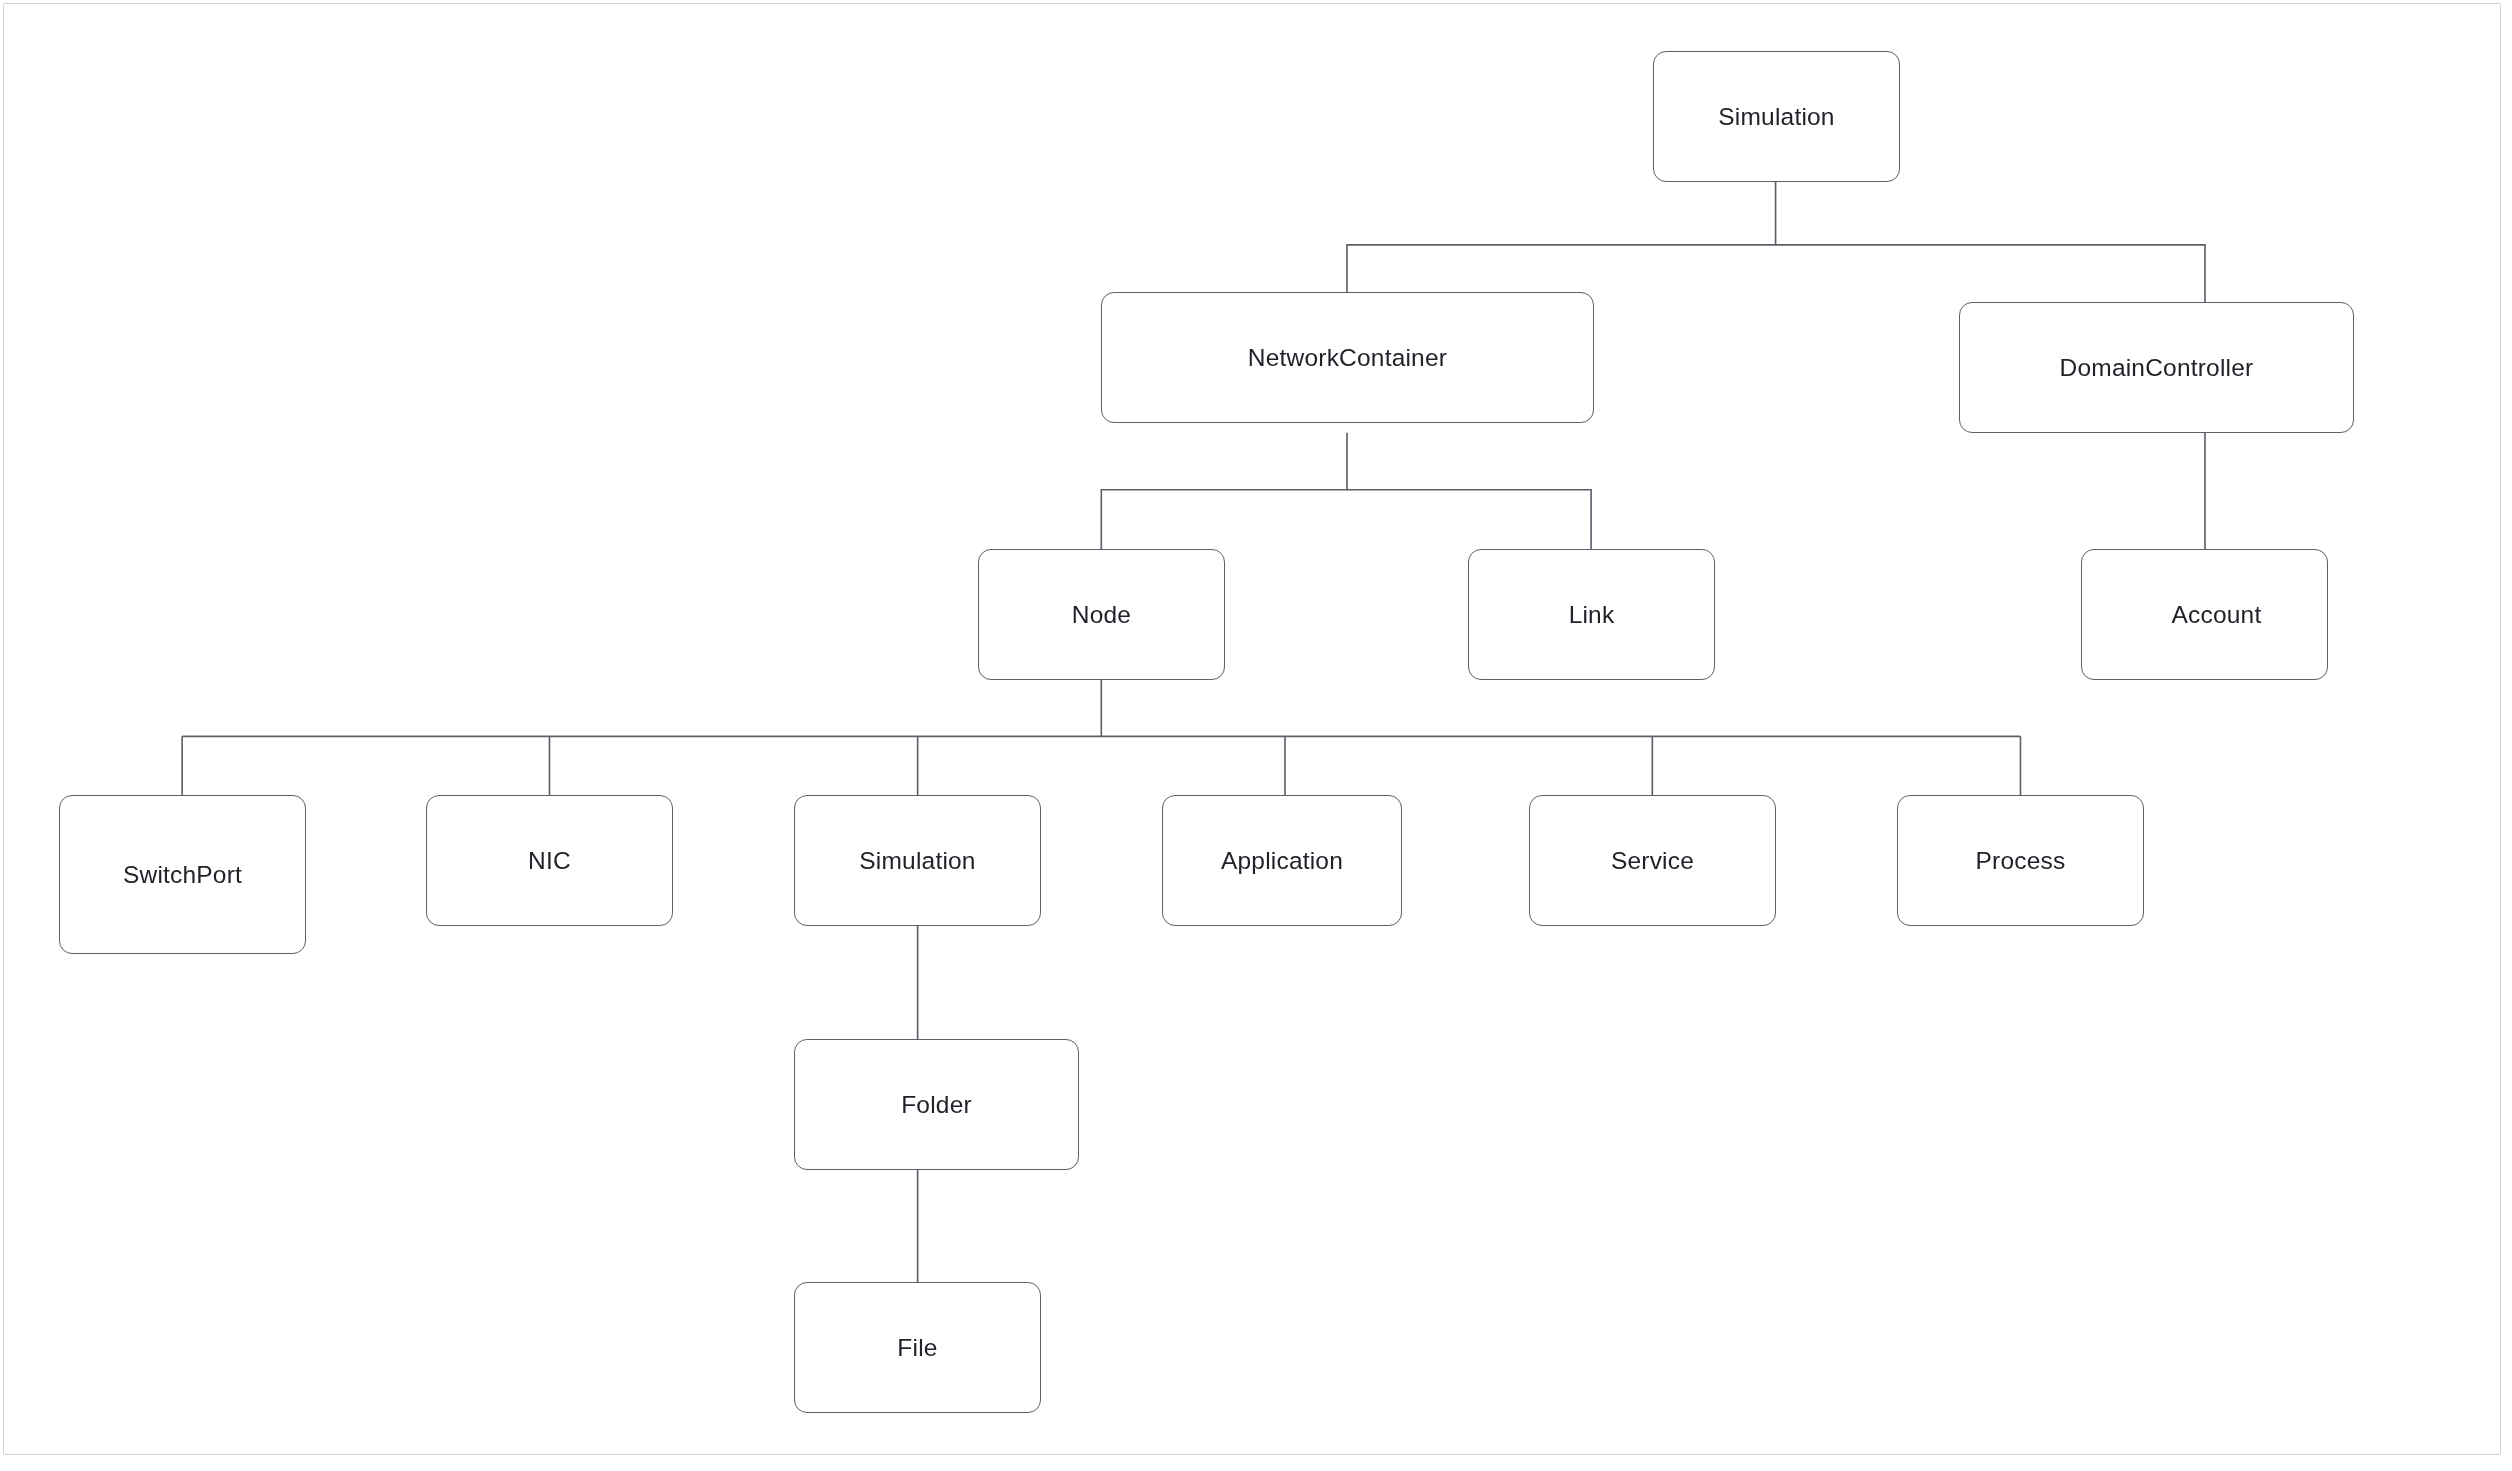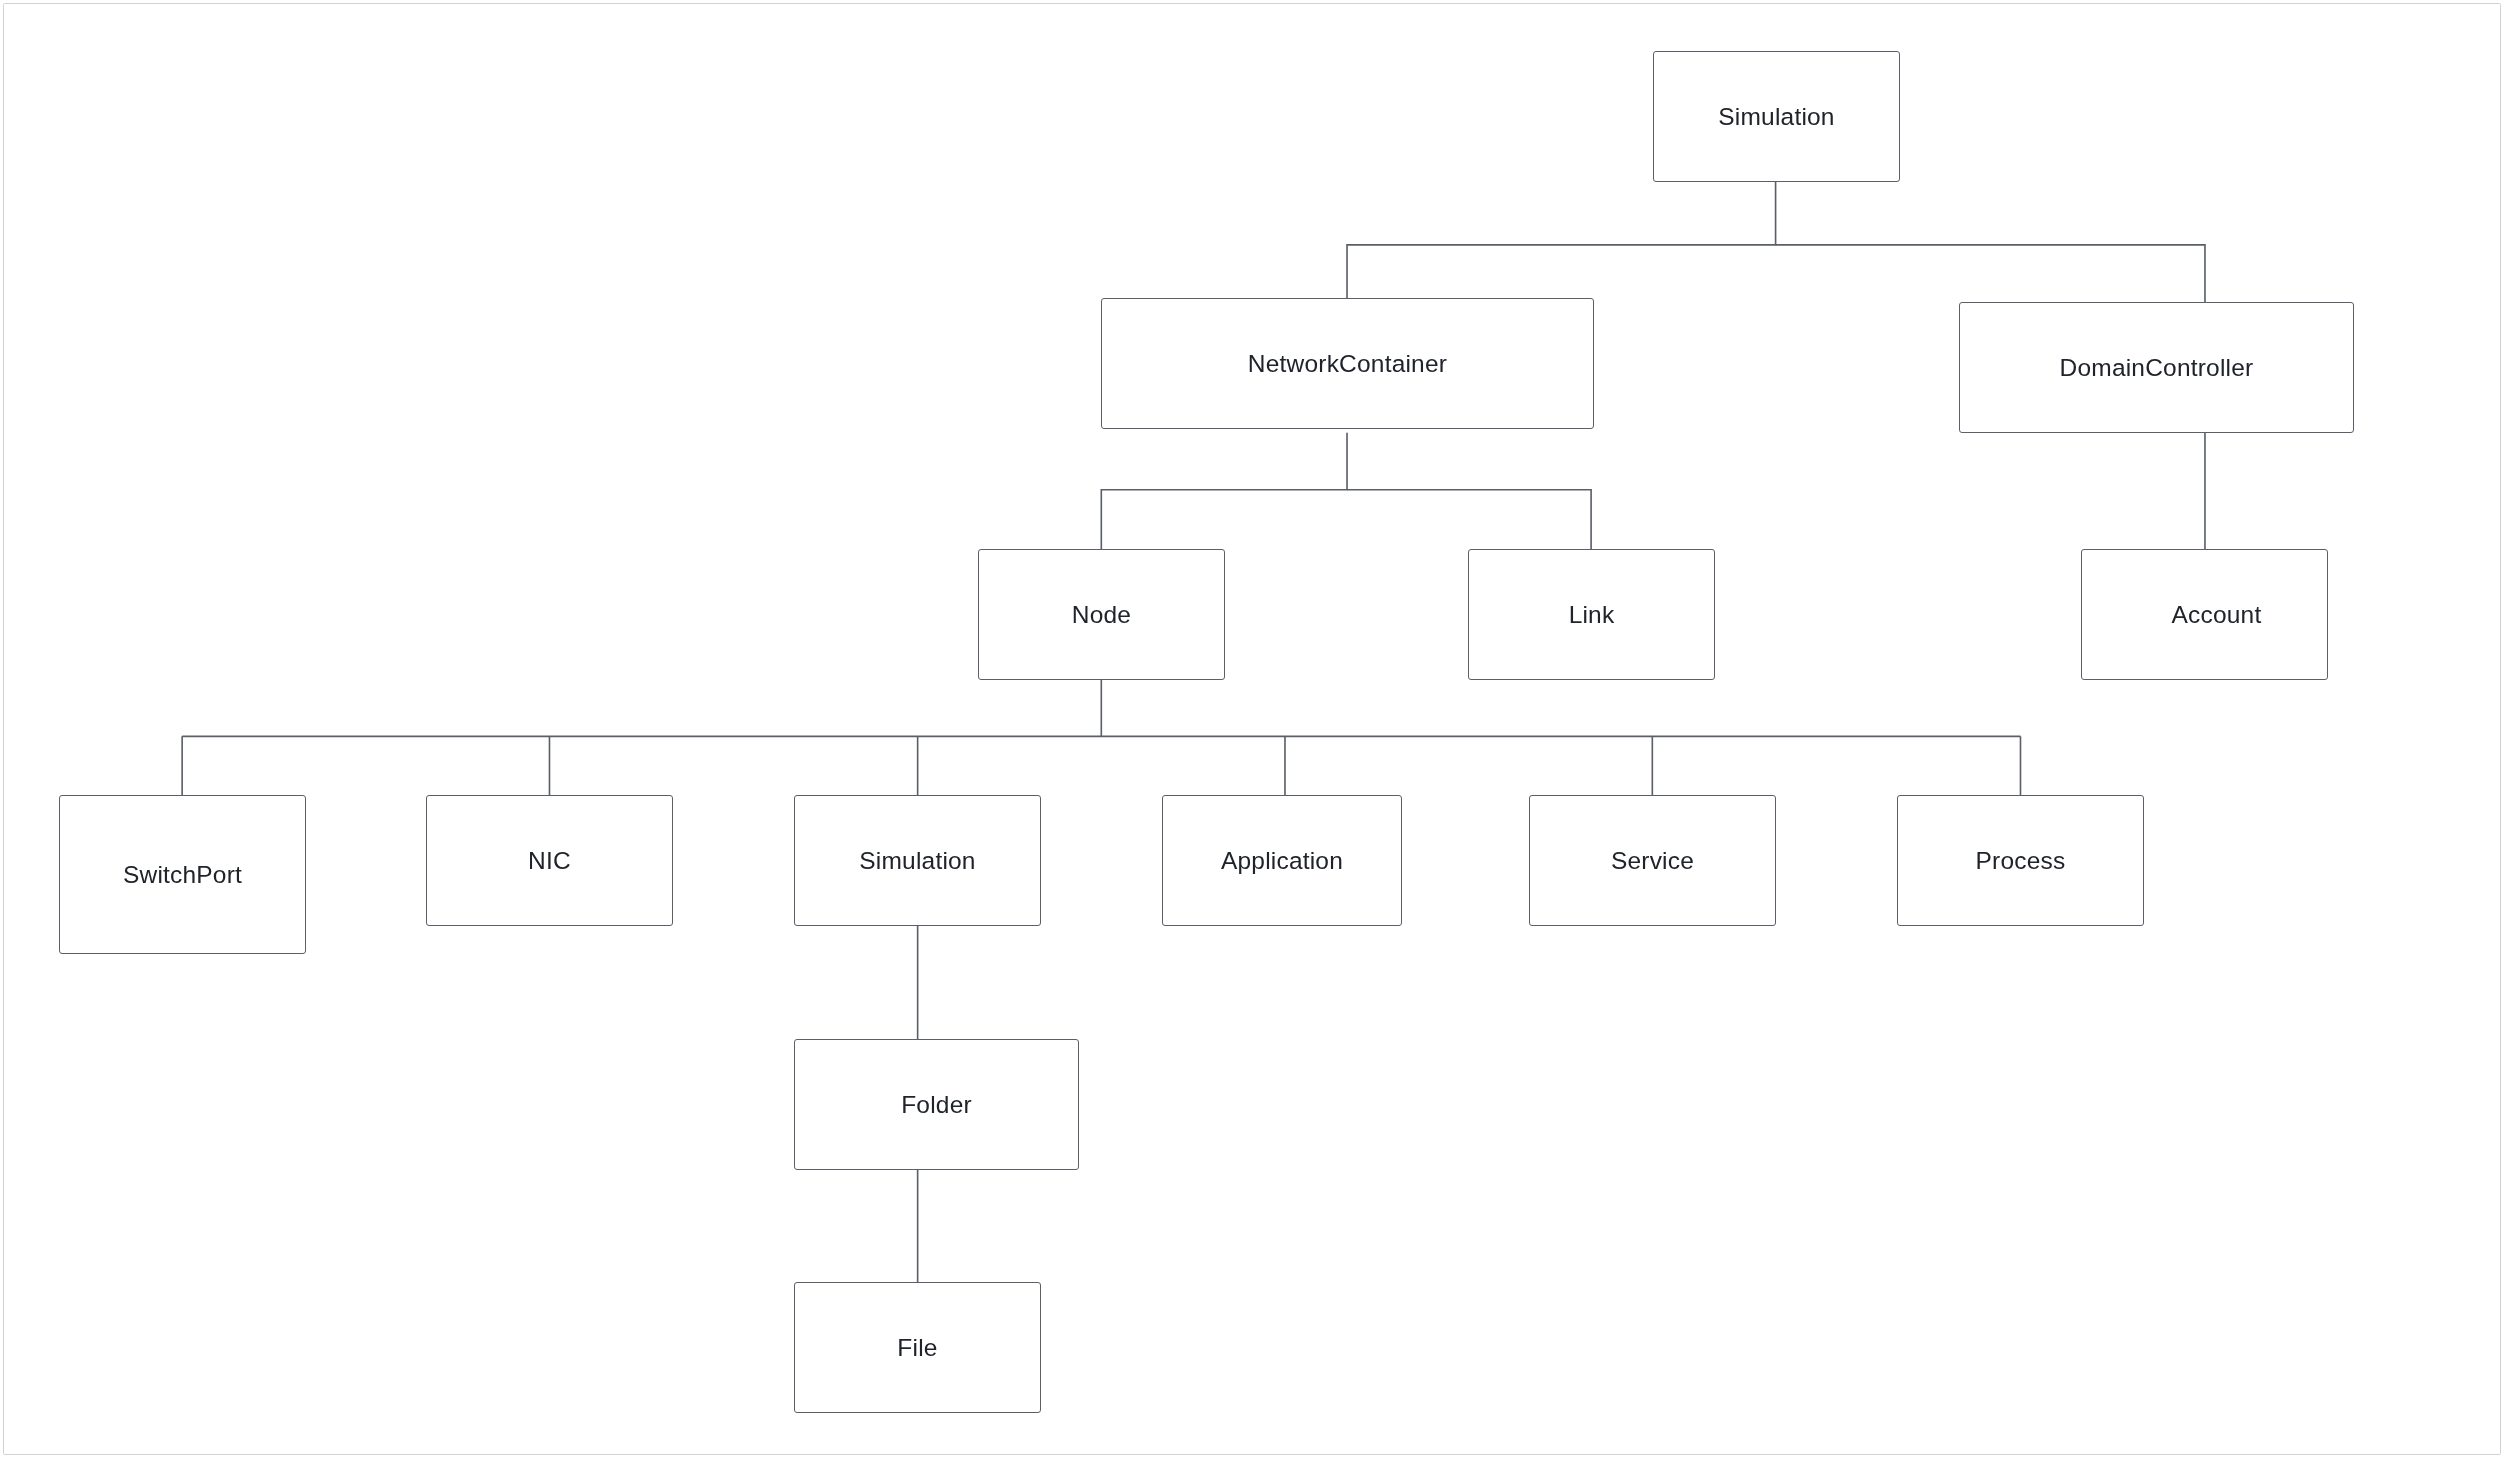--- a/index.html
+++ b/index.html
@@ -31,21 +31,21 @@
     top: 0;
     width: 2512px;
     height: 1471px;
     pointer-events: none;
   }
   .node {
     position: absolute;
     box-sizing: border-box;
     background: #ffffff;
     border: 1.6px solid #5b6068;
-    border-radius: 3px;
+    border-radius: 13px;
     display: flex;
     align-items: center;
     justify-content: center;
     color: #20242a;
     font-size: 24.5px;
     line-height: 1.2;
     letter-spacing: 0.2px;
     text-align: center;
     white-space: nowrap;
   }
@@ -93,21 +93,21 @@
         <path d="M 1124 1300 L 1109 1330 L 1139 1330 Z"></path>
         <path d="M 1124 1598 L 1109 1628 L 1139 1628 Z"></path>
       </g>
     </g>
   </svg>
 
   <div class="node" style="left:1653px; top:51px; width:247px; height:131px;">
     <span>Simulation</span>
   </div>
 
-  <div class="node" style="left:1101px; top:298px; width:493px; height:131px;">
+  <div class="node" style="left:1101px; top:292px; width:493px; height:131px;">
     <span>NetworkContainer</span>
   </div>
 
   <div class="node" style="left:1959px; top:302px; width:395px; height:131px;">
     <span>DomainController</span>
   </div>
 
   <div class="node" style="left:978px; top:549px; width:247px; height:131px;">
     <span>Node</span>
   </div>

